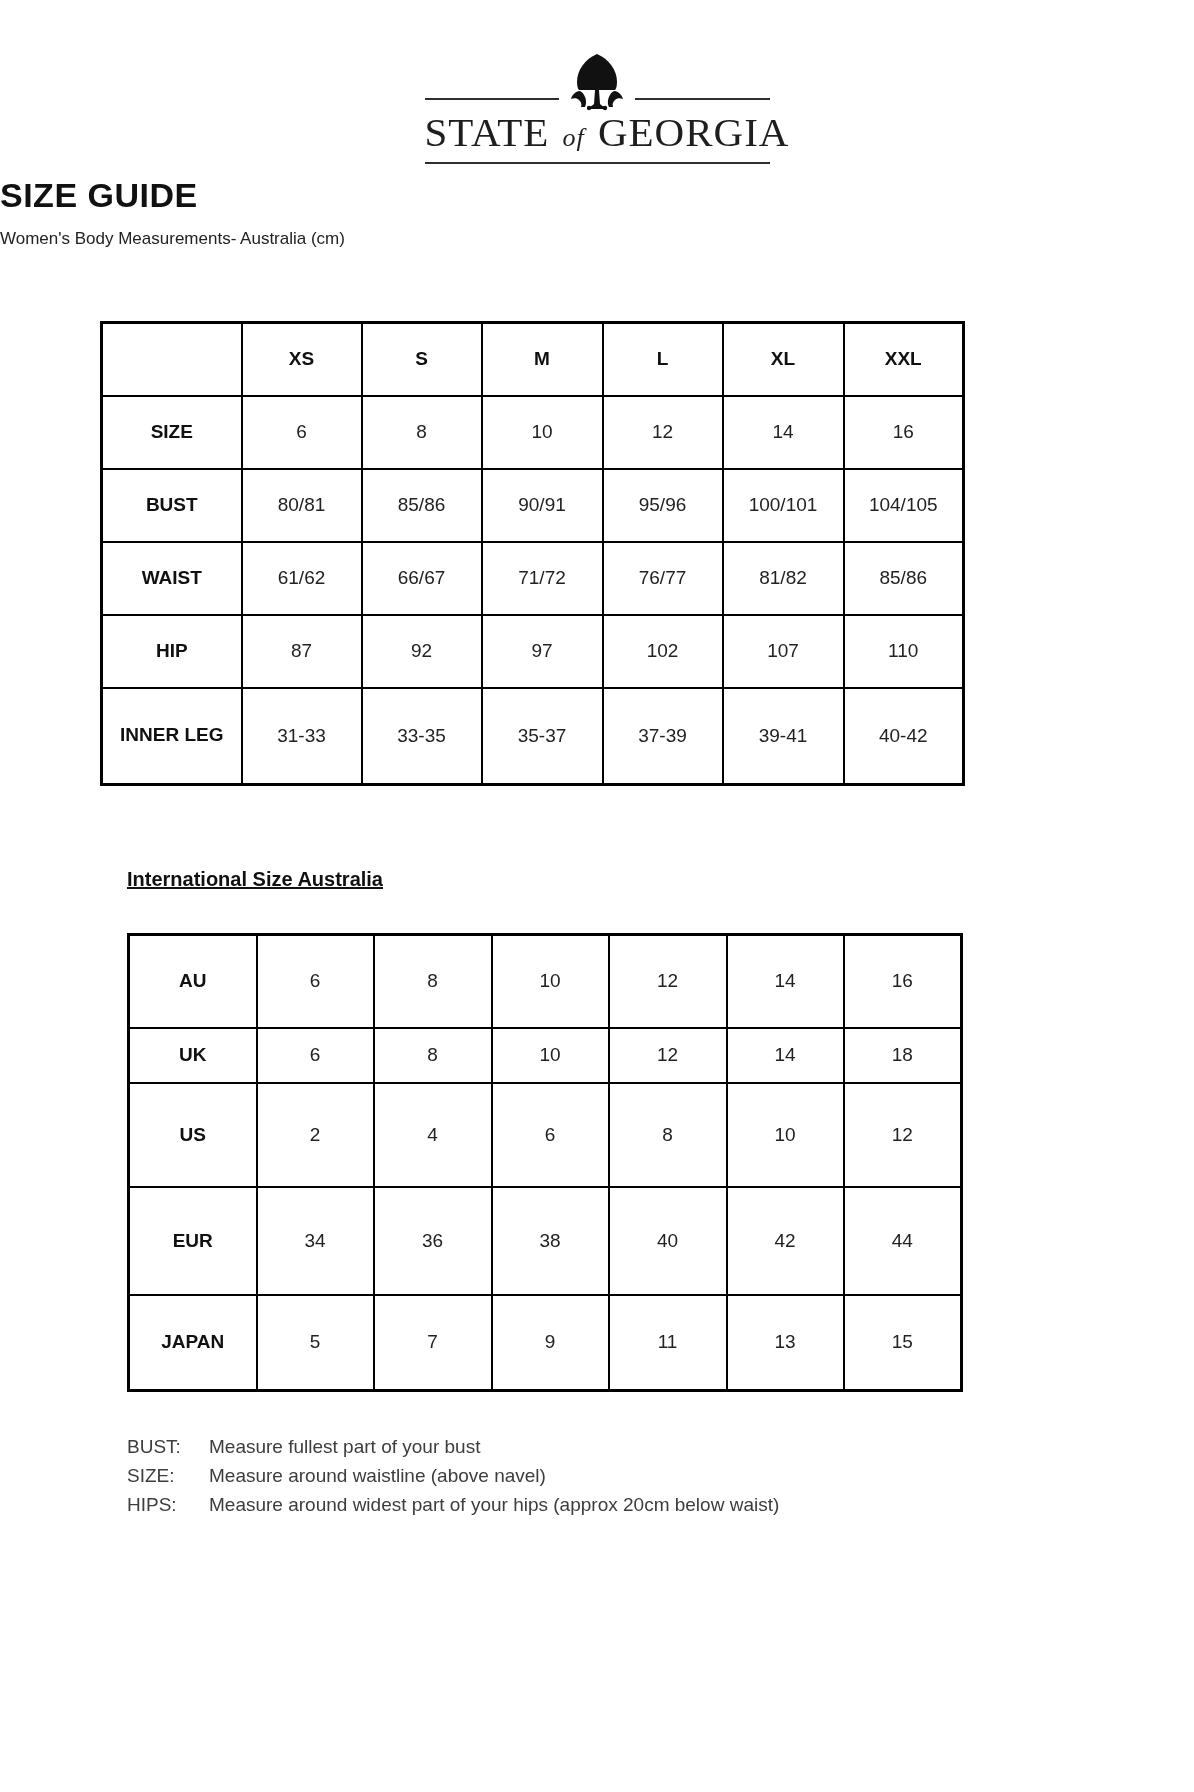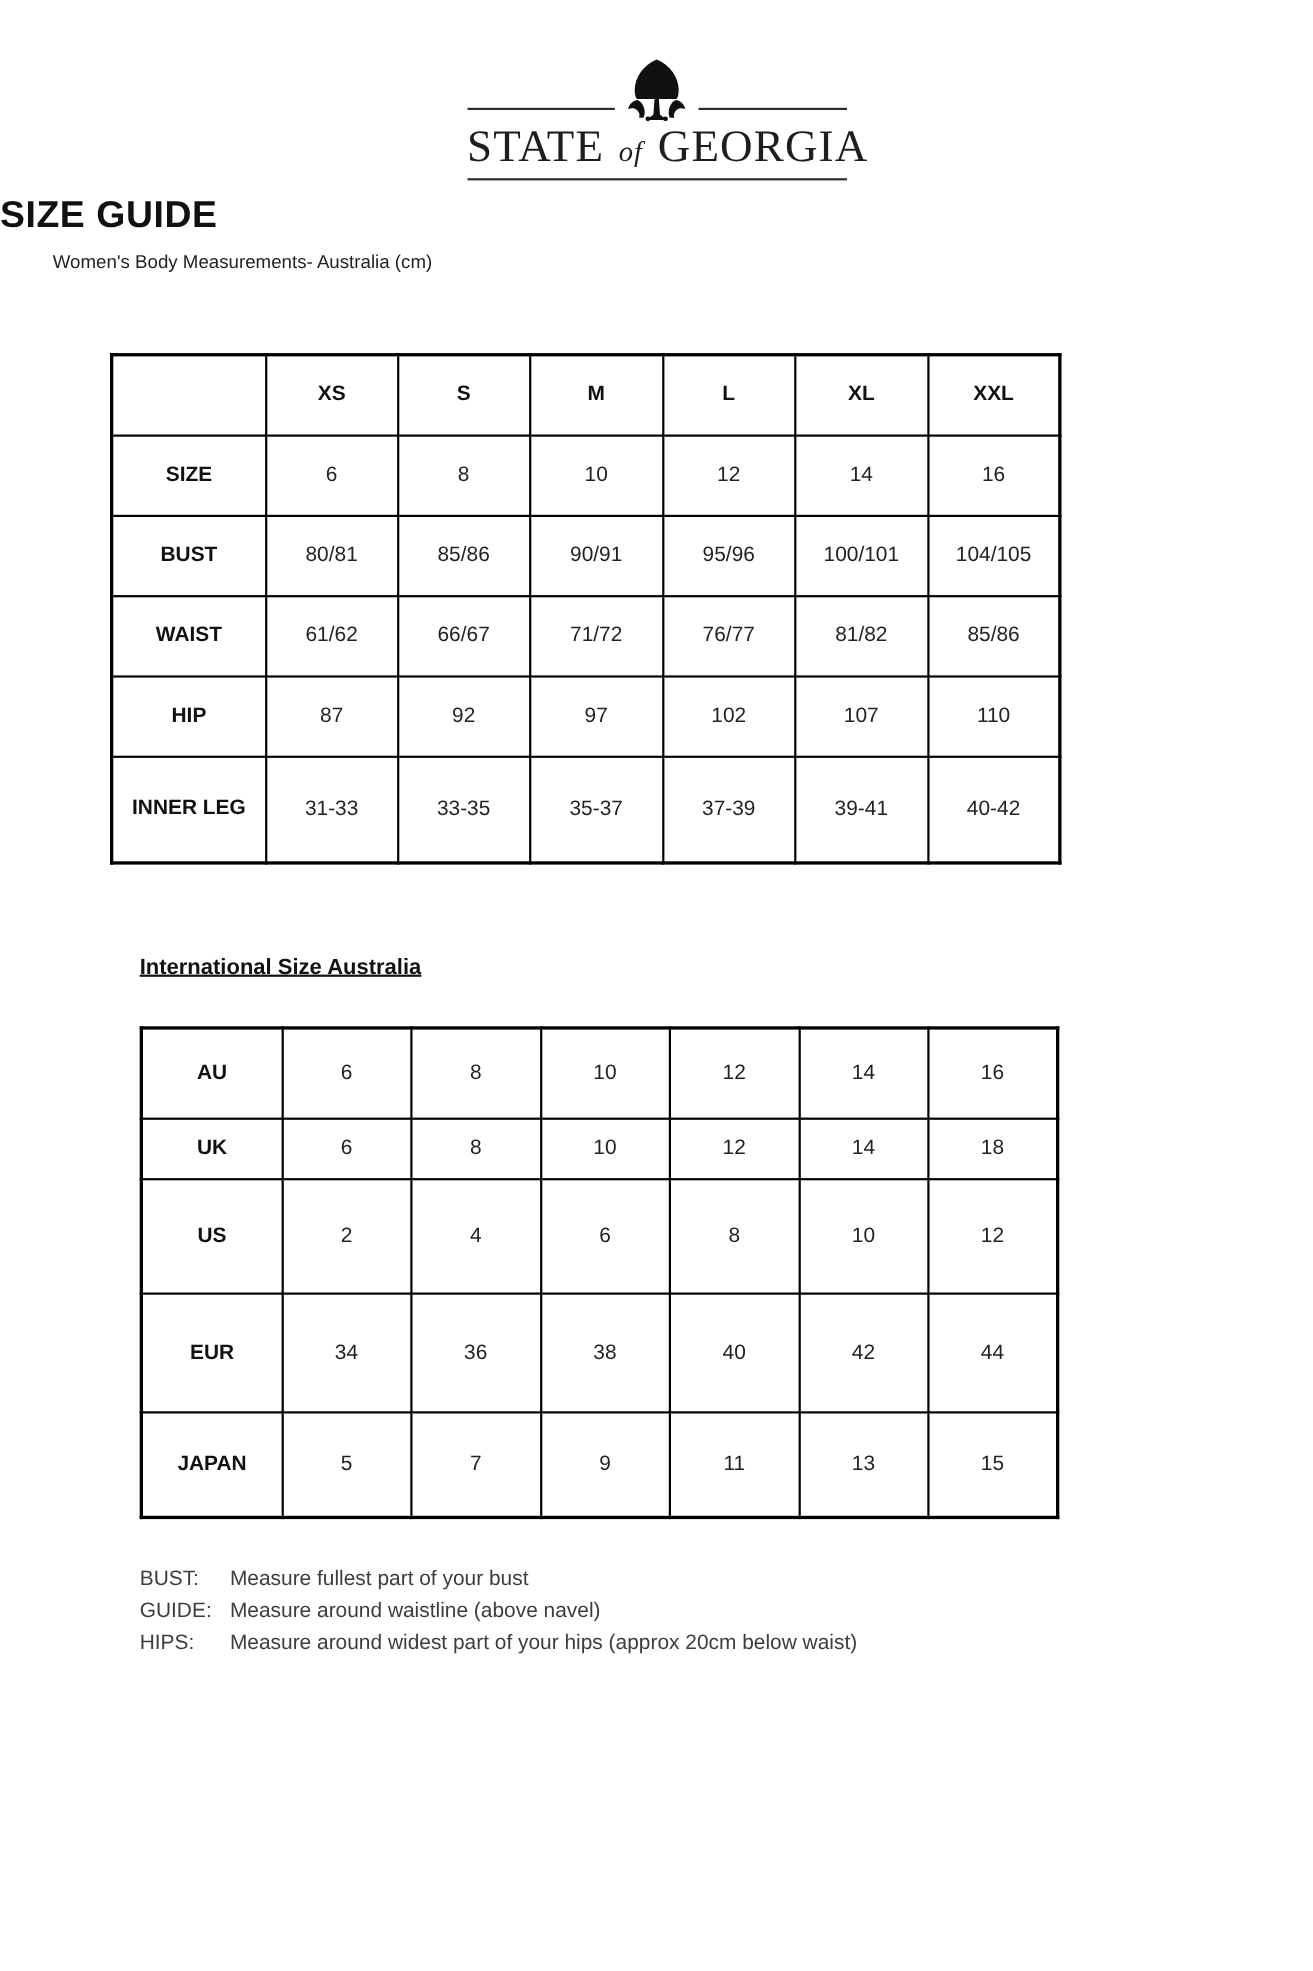--- a/index.html
+++ b/index.html
@@ -36,21 +36,20 @@
     font-size: 34px;
     font-weight: 800;
     letter-spacing: 0.5px;
     color: #111;
     margin-top: 12px;
   }
   .subtitle {
     font-size: 17px;
     color: #222;
     margin-top: 14px;
-    padding-left: 48px;
   }
 
   
   table { border-collapse: collapse; table-layout: fixed; }
   td, th { border: 2.5px solid #000; text-align: center; vertical-align: middle; font-size: 19px; }
   th { font-weight: 700; color: #111; }
   td { font-weight: 400; color: #222; }
 
   .measurements-table {
     width: 862px;
@@ -67,21 +66,21 @@
     font-weight: 700;
     text-decoration: underline;
     color: #111;
   }
 
   .conversion-table {
     width: 833px;
     margin: 42px 0 0 127px;
     border: 3px solid #000;
   }
-  .conversion-table tr:nth-child(1) { height: 82px; }
+  .conversion-table tr:nth-child(1) { height: 93px; }
   .conversion-table tr:nth-child(2) { height: 55px; }
   .conversion-table tr:nth-child(3) { height: 104px; }
   .conversion-table tr:nth-child(4) { height: 108px; }
   .conversion-table tr:nth-child(5) { height: 96px; }
 
   
   .notes { margin: 40px 0 0 127px; }
   .note-row { display: flex; font-size: 19px; color: #3d3d3d; line-height: 29px; }
   .note-label { width: 82px; flex: 0 0 82px; }
   .note-text { flex: 1; }
@@ -244,20 +243,20 @@
       </tr>
     </tbody>
 </table>
 
 <div class="notes" id="notes-block">
     <div class="note-row">
       <span class="note-label">BUST:</span>
       <span class="note-text">Measure fullest part of your bust</span>
     </div>
     <div class="note-row">
-      <span class="note-label">GUIDE:</span>
+      <span class="note-label">SIZE:</span>
       <span class="note-text">Measure around waistline (above navel)</span>
     </div>
     <div class="note-row">
       <span class="note-label">HIPS:</span>
       <span class="note-text">Measure around widest part of your hips (approx 20cm below waist)</span>
     </div>
   </div>
 
 </body></html>

